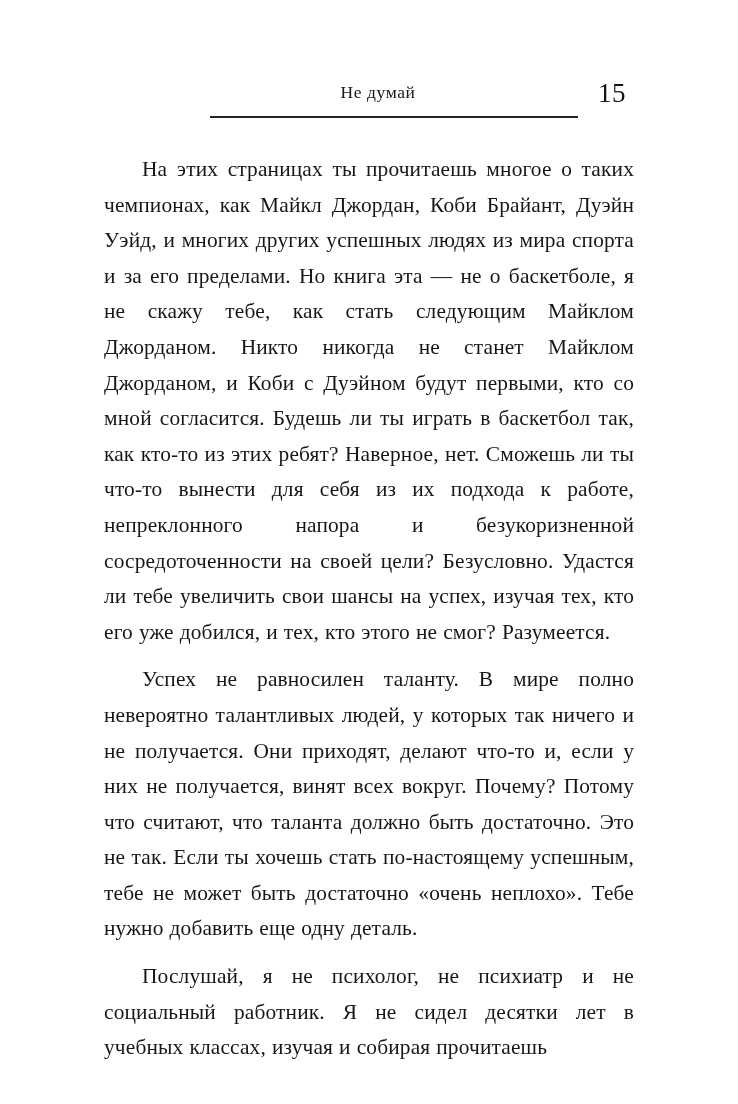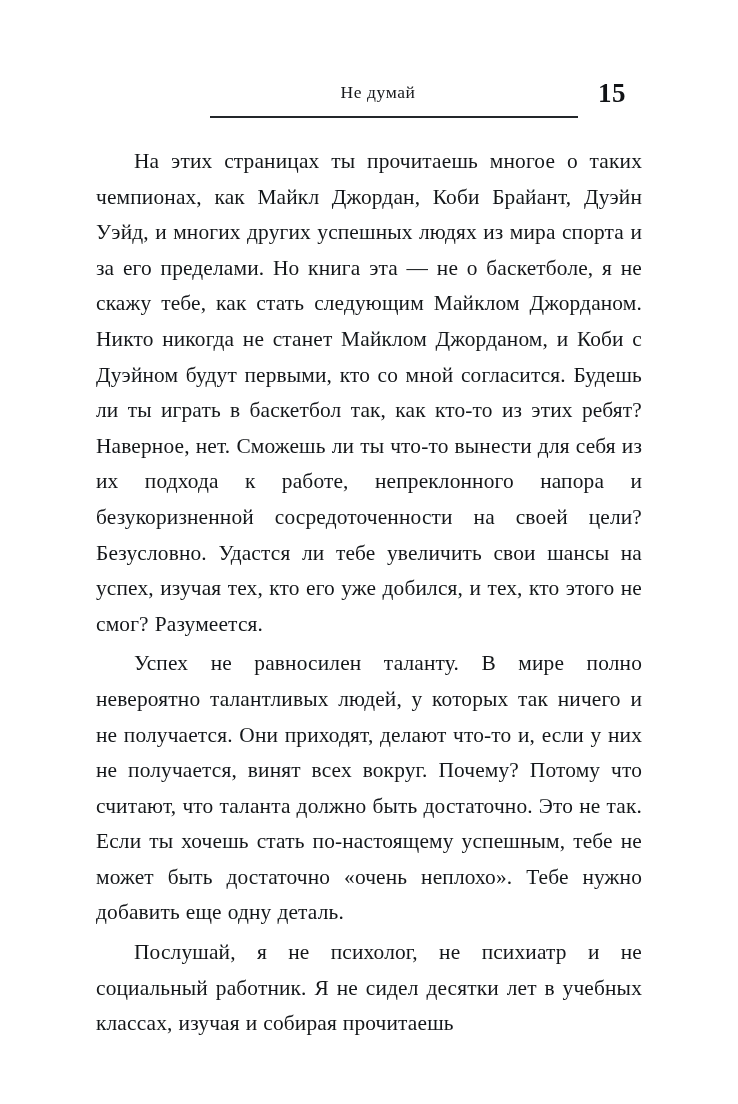--- a/index.html
+++ b/index.html
@@ -40,21 +40,21 @@
     font-size: 17.5px;
     letter-spacing: 0.6px;
     color: #16181b;
   }
 
   .folio {
     position: absolute;
     right: 24px;
     top: -4px;
     font-size: 27px;
-    font-weight: bold;
+    font-weight: normal;
     color: #111316;
     letter-spacing: 0.5px;
   }
 
   .header-rule {
     position: absolute;
     left: 122px;
     top: 34px;
     width: 368px;
     height: 2px;
@@ -68,21 +68,21 @@
     width: 554px;
     font-size: 21.4px;
     line-height: 35.6px;
     text-align: justify;
     text-justify: inter-word;
     color: #14171a;
     hyphens: manual;
   }
 
   .body-text p {
-    margin: 4px;
+    margin: 12px;
     text-indent: 38px;
   }
 
   
   .body-text p {
     letter-spacing: 0.15px;
     word-spacing: 0.5px;
   }
 </style>
 </head>

